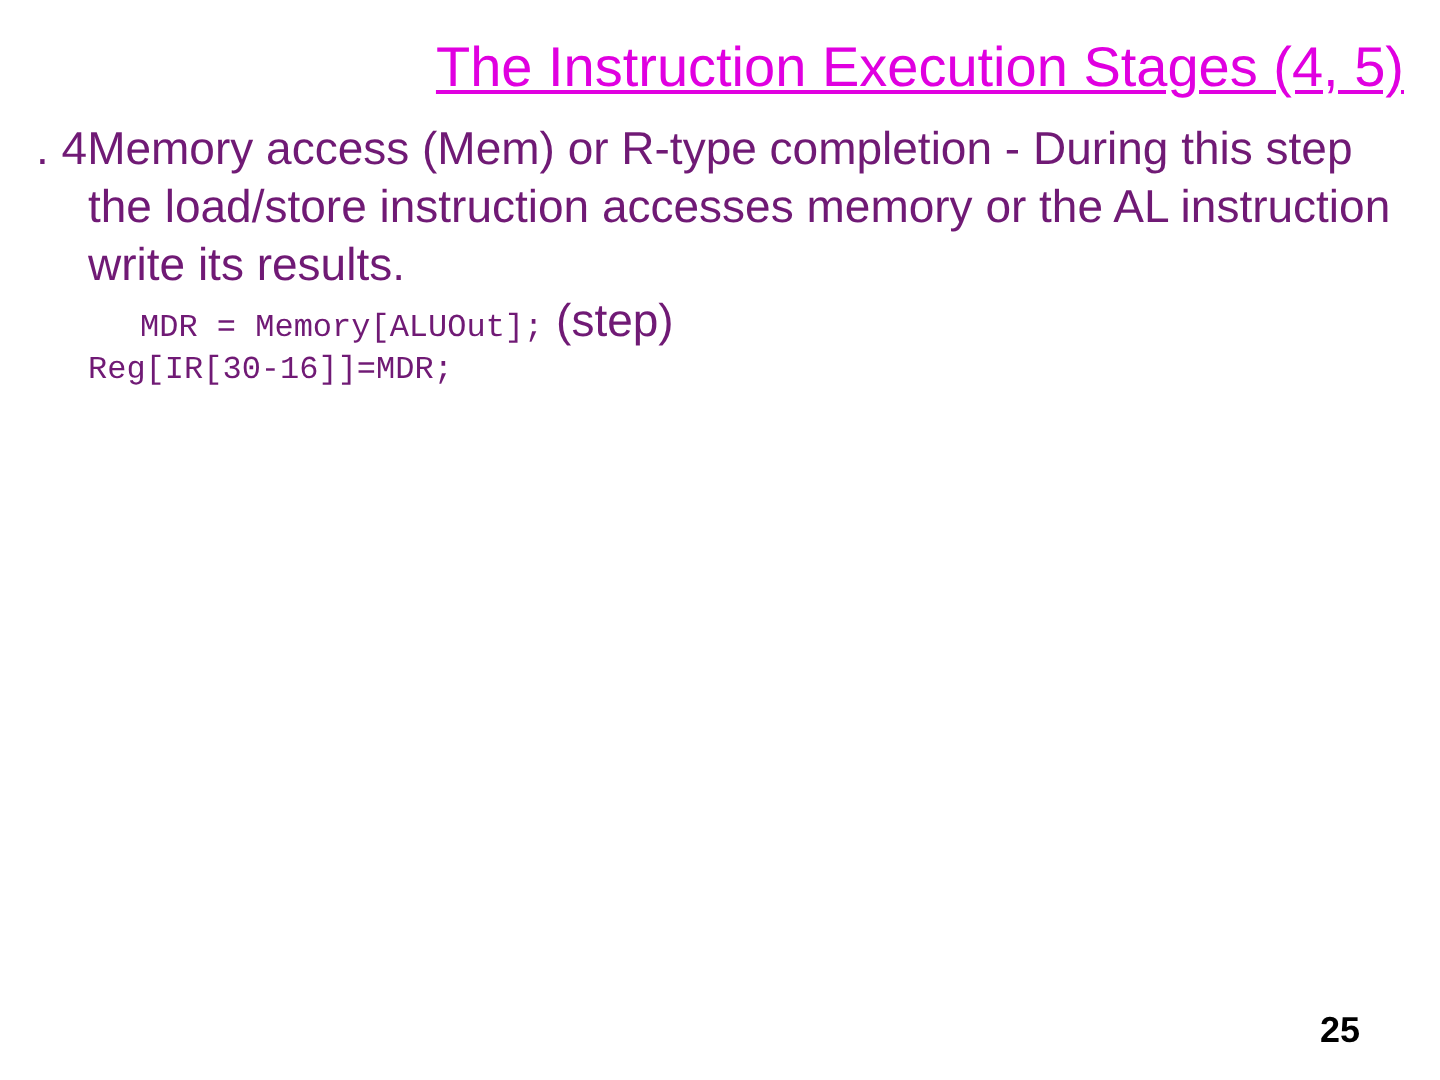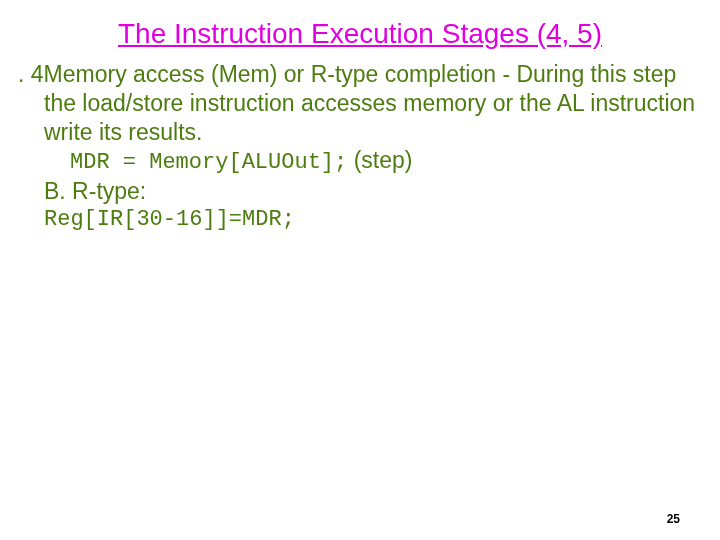--- a/index.html
+++ b/index.html
@@ -1,39 +1,38 @@
 <!DOCTYPE html>
 <html><head>
 <meta charset="utf-8">
 <style>
 html,body{margin:0;padding:0}
 body{width:720px;height:540px;background:#fff;font-family:Arial,Helvetica,sans-serif;position:relative;color:#000}
 .slide{padding:18px 18px 0 18px}
-.title{color:#e000e0;font-size:28px;text-decoration:underline;text-align:center;margin:0 0 10px 0;font-weight:400}
-.body{font-size:23px;line-height:1.25;color:#4d7c0f}
+.title{color:#e000e0;font-size:28px;text-decoration:underline;text-align:right;margin:0 0 10px 0;font-weight:400}
+.body{font-size:23px;line-height:1.25;color:#701a75}
 .item4{margin-left:26px;text-indent:-26px}
 .sub{margin-left:26px}
-.mono{font-family:"Courier New",monospace;font-size:22px}
+.mono{font-family:"Courier New",monospace;font-size:16px}
 .codeA{margin-left:52px}
 .btype{margin-left:26px}
 .codeB{margin-left:52px}
 .item5{margin-top:8px;margin-left:26px;text-indent:-26px}
 .code5{margin-left:26px}
-.pagenum{position:absolute;right:40px;bottom:14px;font-size:12px;font-weight:bold}
+.pagenum{position:absolute;right:40px;bottom:14px;font-size:18px;font-weight:bold}
 </style>
 </head>
 <body>
 
 <div class="slide">
   <h1 class="title">The Instruction Execution Stages (4, 5)</h1>
 
   <div class="body">
     <div class="item4">. 4Memory access (Mem) or R-type completion - During this step the load/store instruction accesses memory or the AL instruction write its results.</div>
     <div class="codeA">
       <span class="mono">MDR = Memory[ALUOut];</span><span> (step)</span>
     </div>
-    <div class="btype">B. R-type:</div>
 
     <div class="code5 mono">Reg[IR[30-16]]=MDR;</div>
   </div>
 </div>
 
 <div class="pagenum">25</div>
 
 </body></html>

